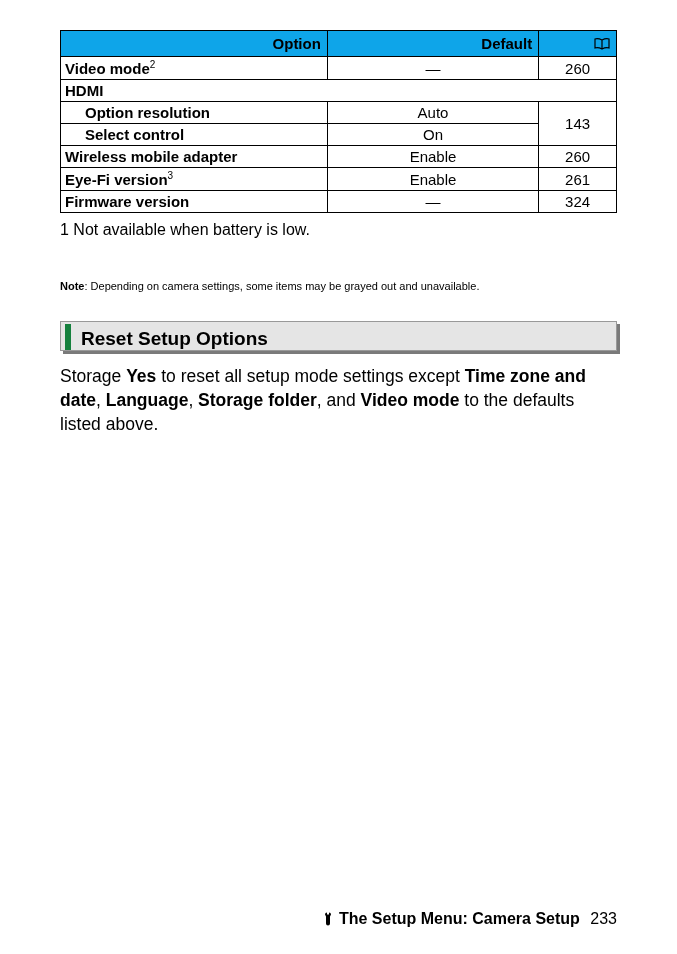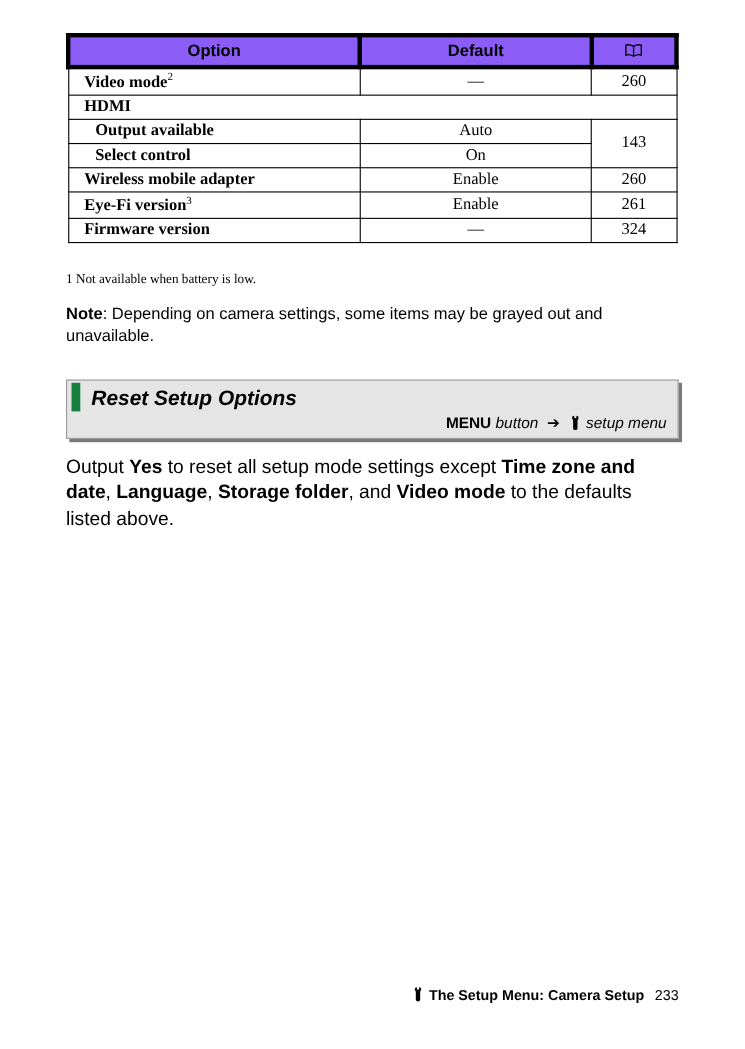--- a/index.html
+++ b/index.html
@@ -16,88 +16,85 @@
   .page {
     padding: 30px 60px 30px 60px;
     box-sizing: border-box;
   }
   table.options {
     width: 100%;
     border-collapse: collapse;
     font-size: 15px;
   }
   table.options th {
-    background: #8b5cf6;
-    border: 4px solid #000000;
+    background: #0ea5e9;
+    border: 1px solid #000000;
     font-weight: bold;
     padding: 3px 6px;
-    text-align: center;
+    text-align: right;
     font-family: "Segoe UI Semibold", Arial, sans-serif;
   }
   table.options td {
     border-left: 1px solid #000;
     border-right: 1px solid #000;
     border-bottom: 1px solid #000;
-    padding: 2px 14px;
+    padding: 2px 4px;
     vertical-align: middle;
-    font-family: Liberation Serif, serif;
   }
   table.options td.opt { text-align: left; font-weight: bold; }
   table.options td.def { text-align: center; }
   table.options tr.subrow td.opt {
     padding-left: 24px;
     font-weight: bold;
   }
   .sup { font-size: 10px; vertical-align: super; font-weight: normal;}
   .footnotes {
-    margin-top: 24px;
-    font-size: 12px;
+    margin-top: 6px;
+    font-size: 16px;
     line-height: 1.35;
-    font-family: Liberation Serif, serif;
   }
   .footnotes div { padding-left: 18px; text-indent: -18px; }
   .note-para {
-    margin-top: 15px;
-    font-size: 15px;
+    margin-top: 38px;
+    font-size: 11px;
     line-height: 1.35;
   }
   .section-box {
     margin-top: 28px;
     background: #e5e5e5;
     box-shadow: 3px 3px 0 #7a7a7a;
     border: 1px solid #999;
     padding: 0;
   }
   .section-box .title {
     font-weight: bold;
     font-size: 19px;
     padding: 4px 27px 0 10px;
-    border-left: 8px solid #15803d;
+    border-left: 6px solid #15803d;
     margin: 2px 0 0 4px;
-    font-style: italic;
   }
   .section-box .breadcrumb {
     text-align: right;
     font-size: 14px;
     padding: 2px 10px 4px 10px;
     font-style: italic;
   }
   .section-box .breadcrumb .menu { font-style: normal; font-weight: bold; }
   .section-box .breadcrumb .arrow { font-style: normal; padding: 0 4px; }
   .body-para {
     margin-top: 14px;
     font-size: 17.5px;
     line-height: 1.35;
   }
   .bold { font-weight: bold; }
   .footer {
     position: absolute;
-    bottom: 40px;
+    bottom: 24px;
     right: 60px;
-    font-size: 13px;
+    font-size: 16px;
   }
   .footer .title { font-weight: bold; }
   .wrench-icon {
     display: inline-block;
     vertical-align: -2px;
   }
   .book-icon {
     display: inline-block;
     vertical-align: -2px;
   }
@@ -122,21 +119,21 @@
     </tr>
     <tr>
       <td class="opt"><span>Video mode</span><span class="sup">2</span></td>
       <td class="def">—</td>
       <td class="def">260</td>
     </tr>
     <tr>
       <td class="opt" colspan="3">HDMI</td>
     </tr>
     <tr class="subrow">
-      <td class="opt">Output available</td>
+      <td class="opt">Option resolution</td>
       <td class="def">Auto</td>
       <td class="def" rowspan="2">143</td>
     </tr>
     <tr class="subrow">
       <td class="opt">Select control</td>
       <td class="def">On</td>
     </tr>
     <tr>
       <td class="opt">Wireless mobile adapter</td>
       <td class="def">Enable</td>
@@ -158,33 +155,24 @@
   <div class="footnotes">
     <div>1  Not available when battery is low.</div>
   </div>
 
   <div class="note-para">
     <span class="bold">Note</span><span>: Depending on camera settings, some items may be grayed out and unavailable.</span>
   </div>
 
   <div class="section-box">
     <div class="title">Reset Setup Options</div>
-    <div class="breadcrumb">
-      <span class="menu">MENU</span><span> button</span>
-      <span class="arrow">➔</span>
-      <span class="wrench-icon">
-        <svg width="12" height="14" viewBox="0 0 12 14">
-            <path d="M5 1 A2 2 0 0 0 3 3 L4 5 L4 12 A2 2 0 0 0 8 12 L8 5 L9 3 A2 2 0 0 0 7 1 L7 3 L5 3 Z" fill="#000"></path>
-          </svg>
-      </span><span> setup menu</span>
-    </div>
   </div>
 
   <div class="body-para">
-    <span>Output </span><span class="bold">Yes</span><span> to reset all setup mode settings except </span><span class="bold">Time zone and date</span><span>, </span><span class="bold">Language</span><span>, </span><span class="bold">Storage folder</span><span>, and </span><span class="bold">Video mode</span><span> to the defaults listed above.</span>
+    <span>Storage </span><span class="bold">Yes</span><span> to reset all setup mode settings except </span><span class="bold">Time zone and date</span><span>, </span><span class="bold">Language</span><span>, </span><span class="bold">Storage folder</span><span>, and </span><span class="bold">Video mode</span><span> to the defaults listed above.</span>
   </div>
 
 </div>
 
 <div class="footer">
   <span class="wrench-icon">
     <svg width="12" height="15" viewBox="0 0 12 14">
         <path d="M5 1 A2 2 0 0 0 3 3 L4 5 L4 12 A2 2 0 0 0 8 12 L8 5 L9 3 A2 2 0 0 0 7 1 L7 3 L5 3 Z" fill="#000"></path>
       </svg>
   </span>

